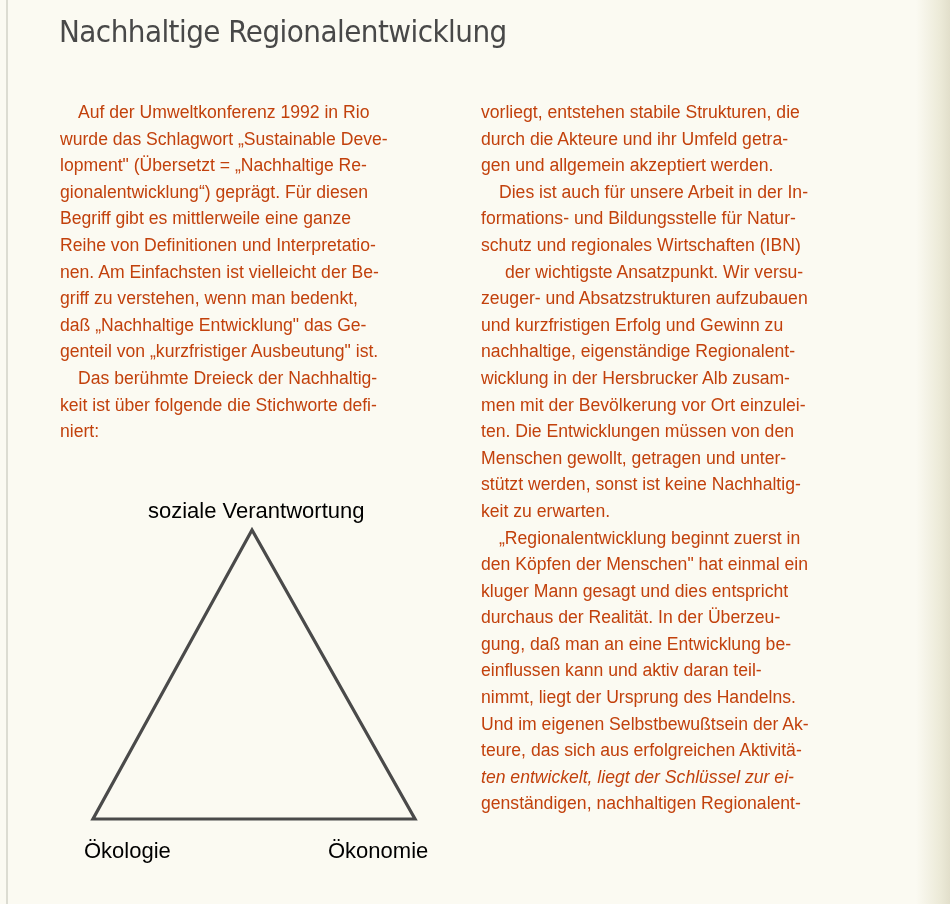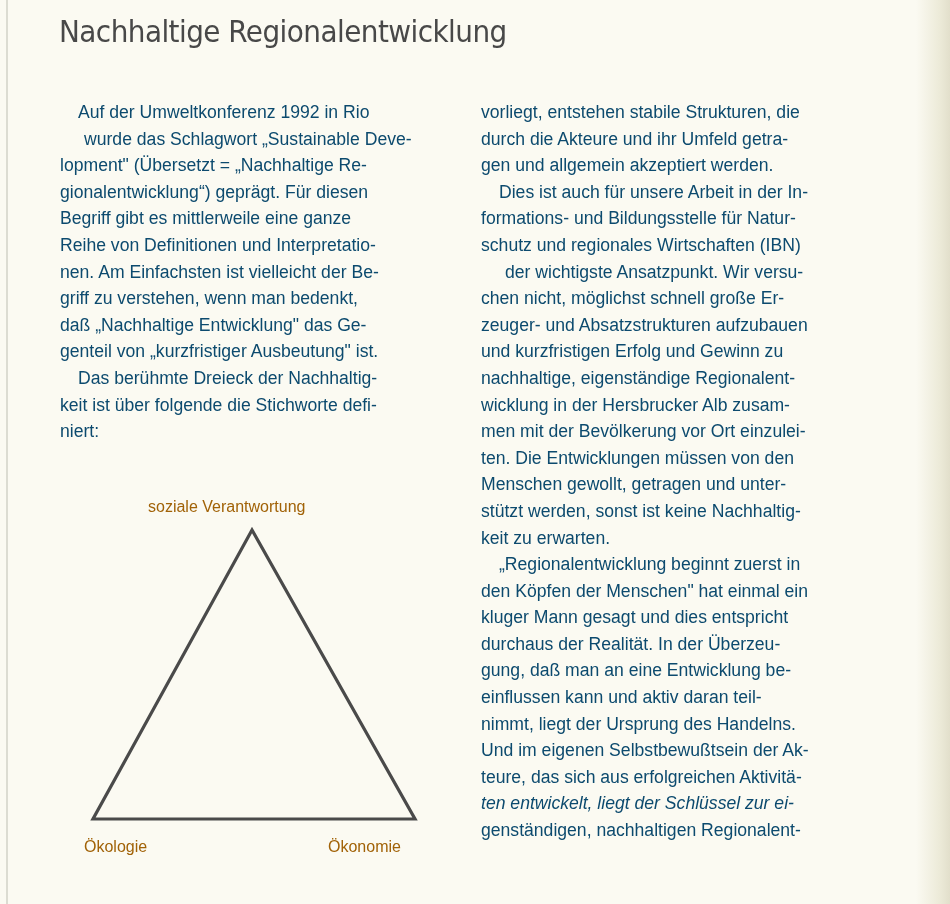--- a/index.html
+++ b/index.html
@@ -20,54 +20,54 @@
   .title {
     position: absolute; left: 59px; top: 14px;
     font-family: "DejaVu Sans", sans-serif;
     font-size: 30px; font-weight: normal; letter-spacing: -0.6px;
     color: #484848;
     transform: scaleX(0.93); transform-origin: left top;
     white-space: nowrap; margin: 0;
   }
   .col {
     position: absolute; top: 99px;
-    font-size: 17.6px; line-height: 26.6px; color: #0c4a6e;
+    font-size: 17.6px; line-height: 26.6px; color: #c2410c;
   }
   .col-left { left: 60px; width: 381px; }
   .col-right { left: 481px; width: 384px; }
   .line {
     display: block; height: 26.6px; white-space: nowrap;
     text-align: justify; text-align-last: justify;
     overflow: visible;
   }
   .line.last { text-align-last: left; }
   .line.indent { padding-left: 18px; }
   .diagram {
     position: absolute; left: 60px; top: 490px; width: 400px; height: 380px;
   }
   .diagram svg { position: absolute; left: 0; top: 0; }
   .diag-label {
-    position: absolute; font-size: 16px; color: #a16207; white-space: nowrap;
+    position: absolute; font-size: 22px; color: #000000; white-space: nowrap;
   }
   .label-top { left: 88px; top: 8px; }
   .label-left { left: 24px; top: 348px; }
   .label-right { left: 268px; top: 348px; }
 </style>
 </head>
 <body>
 
 <div class="page-edge-left"></div>
 <div class="page-edge-right"></div>
 
 <h1 class="title">Nachhaltige Regionalentwicklung</h1>
 
 <div class="col col-left">
   <div>
     <span class="line indent" style="text-align-last: left; text-align: left;">Auf der Umweltkonferenz 1992 in Rio</span>
-    <span class="line" style="text-align-last: left; text-align: left; margin-left: 24px;">wurde das Schlagwort „Sustainable Deve-</span>
+    <span class="line" style="text-align-last: left; text-align: left;">wurde das Schlagwort „Sustainable Deve-</span>
     <span class="line" style="text-align-last: left; text-align: left;">lopment" (Übersetzt =  „Nachhaltige Re-</span>
     <span class="line" style="text-align-last: left; text-align: left;">gionalentwicklung“) geprägt. Für diesen</span>
     <span class="line" style="text-align-last: left; text-align: left;">Begriff gibt es mittlerweile eine ganze</span>
     <span class="line" style="text-align-last: left; text-align: left;">Reihe von Definitionen und Interpretatio-</span>
     <span class="line" style="text-align-last: left; text-align: left;">nen. Am Einfachsten ist vielleicht der Be-</span>
     <span class="line" style="text-align-last: left; text-align: left;">griff zu verstehen, wenn man bedenkt,</span>
     <span class="line" style="text-align-last: left; text-align: left;">daß „Nachhaltige Entwicklung" das Ge-</span>
     <span class="line last">genteil von „kurzfristiger Ausbeutung" ist.</span>
   </div>
   <div>
@@ -90,21 +90,20 @@
   <div>
     <span class="line" style="text-align-last: left; text-align: center;">vorliegt, entstehen stabile Strukturen, die</span>
     <span class="line" style="text-align-last: left; text-align: left;">durch die Akteure und ihr Umfeld getra-</span>
     <span class="line last">gen und allgemein akzeptiert werden.</span>
   </div>
   <div>
     <span class="line indent" style="text-align-last: left; text-align: left;">Dies ist auch für unsere Arbeit in der In-</span>
     <span class="line" style="text-align-last: left; text-align: left;">formations- und Bildungsstelle für Natur-</span>
     <span class="line" style="text-align-last: left; text-align: left;">schutz und regionales Wirtschaften (IBN)</span>
     <span class="line" style="text-align-last: left; text-align: left; margin-left: 24px;">der wichtigste Ansatzpunkt. Wir versu-</span>
-    <span class="line" style="text-align-last: left; text-align: left;">chen nicht, möglichst schnell große Er-</span>
     <span class="line" style="text-align-last: left; text-align: left;">zeuger- und Absatzstrukturen aufzubauen</span>
     <span class="line" style="text-align-last: left; text-align: left;">und kurzfristigen Erfolg und Gewinn zu</span>
     <span class="line" style="text-align-last: left; text-align: center;">nachhaltige, eigenständige Regionalent-</span>
     <span class="line" style="text-align-last: left; text-align: left;">wicklung in der Hersbrucker Alb zusam-</span>
     <span class="line" style="text-align-last: left; text-align: left;">men mit der Bevölkerung vor Ort einzulei-</span>
     <span class="line" style="text-align-last: left; text-align: left;">ten. Die Entwicklungen müssen von den</span>
     <span class="line" style="text-align-last: left; text-align: left;">Menschen gewollt, getragen und unter-</span>
     <span class="line" style="text-align-last: left; text-align: left;">stützt werden, sonst ist keine Nachhaltig-</span>
     <span class="line last">keit zu erwarten.</span>
   </div>

